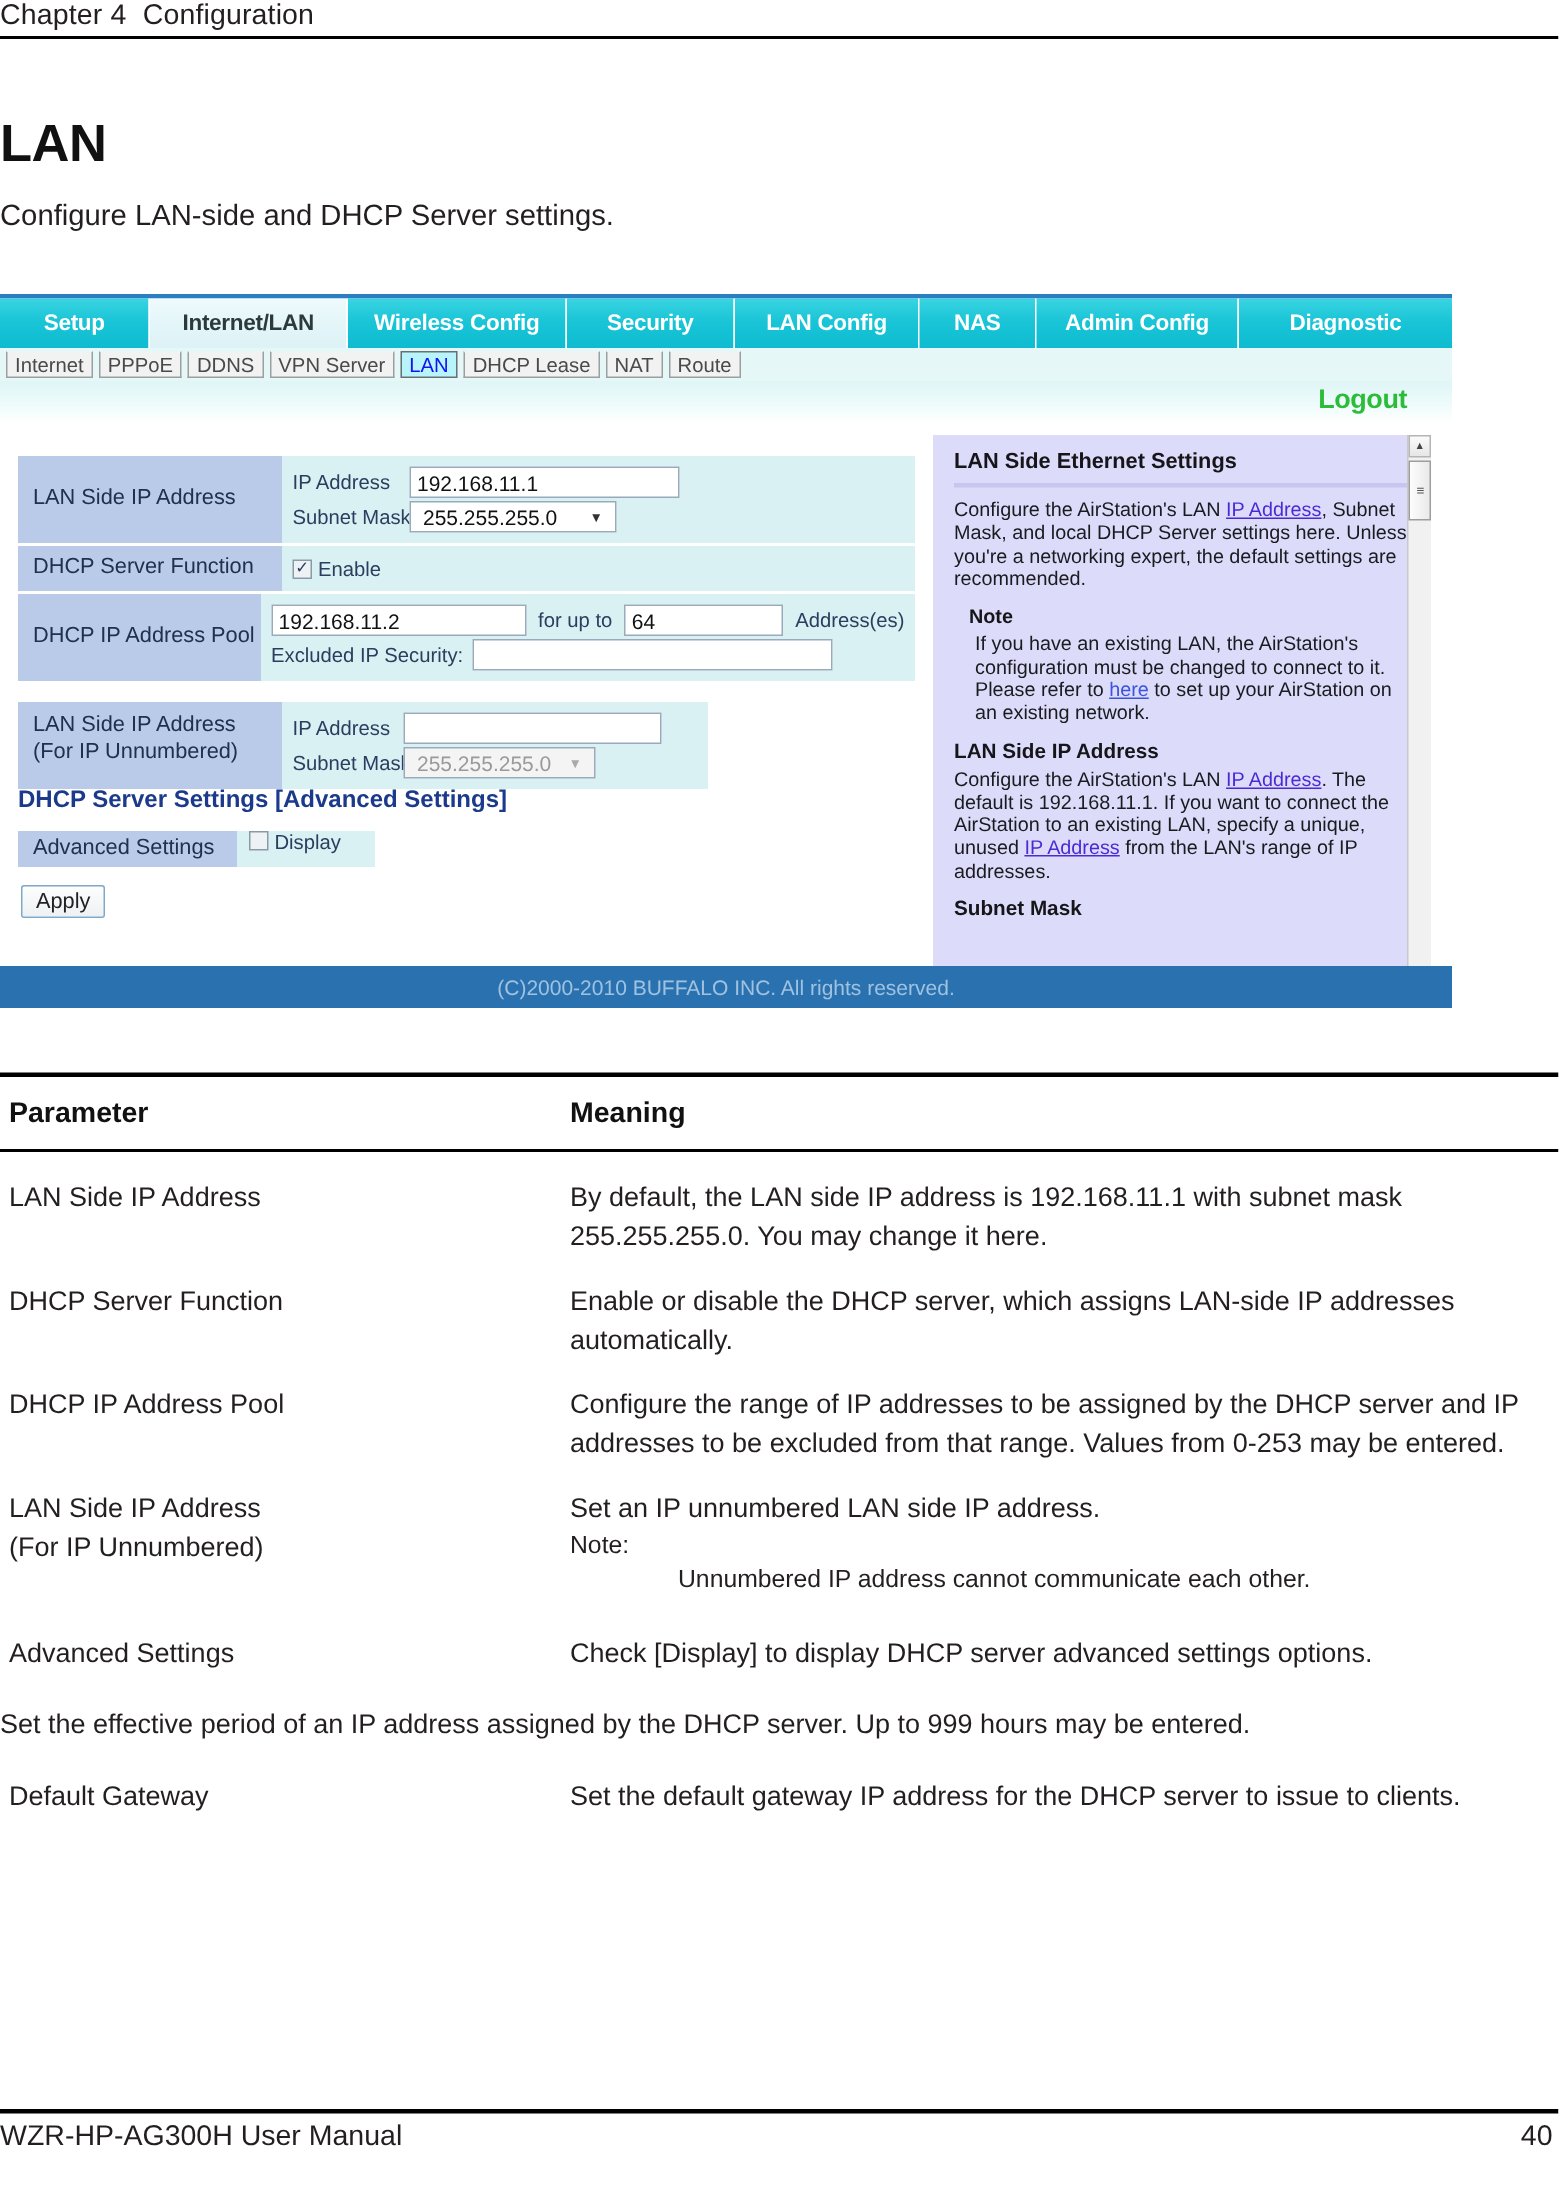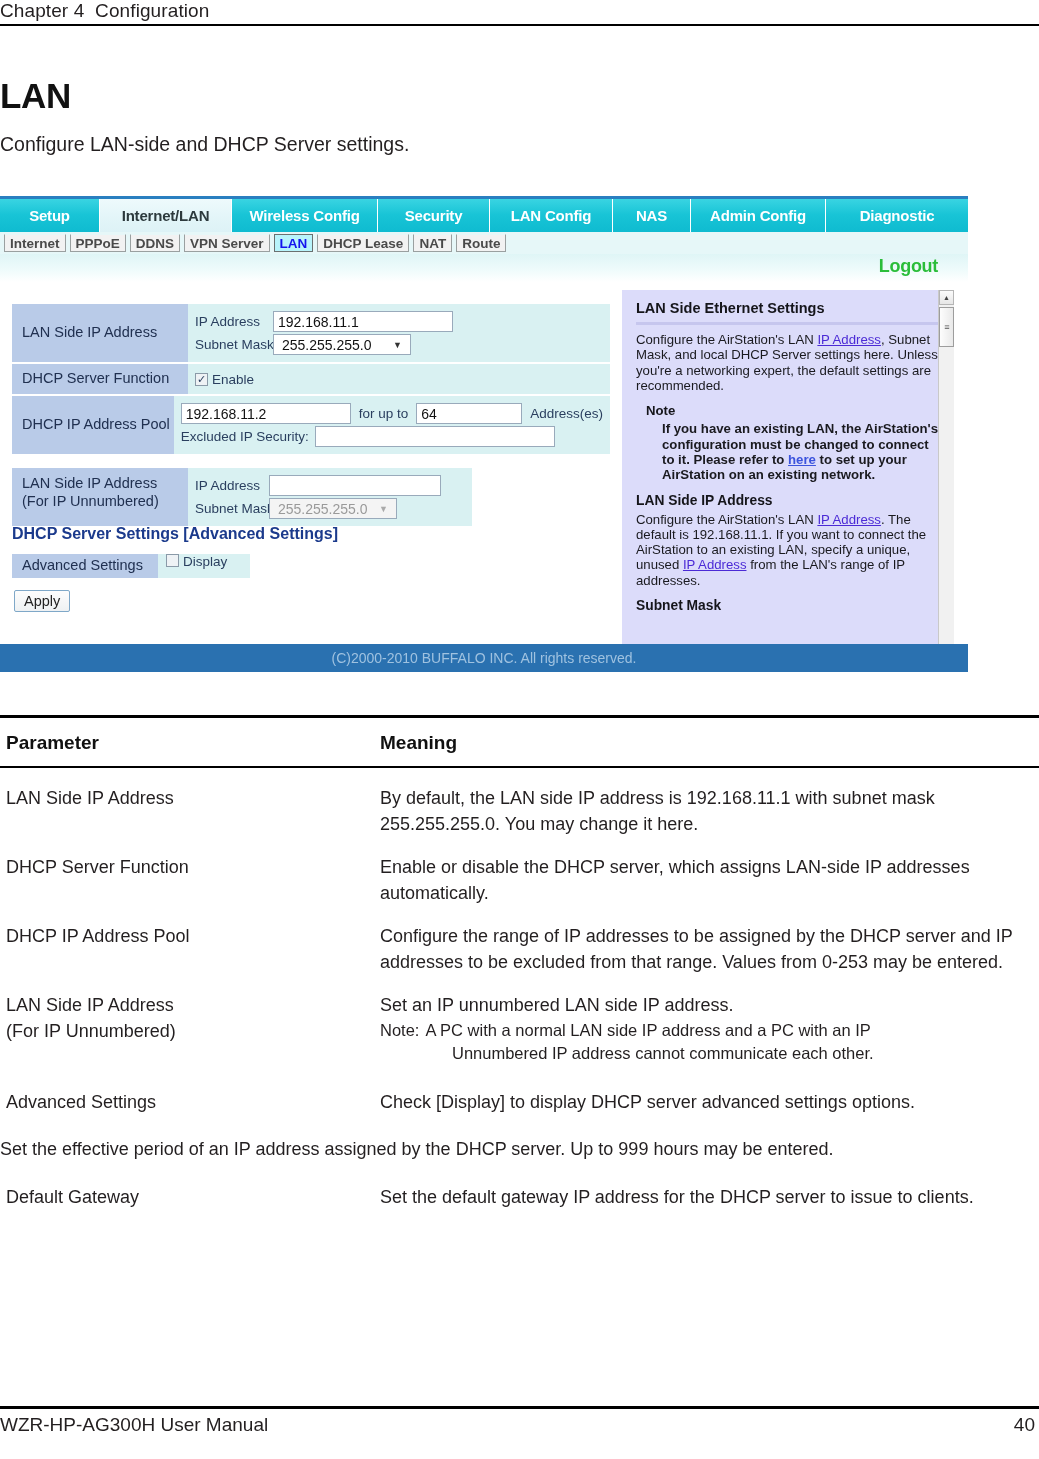--- a/index.html
+++ b/index.html
@@ -70,21 +70,21 @@
 
   
   .subbar {
     position:absolute; left:0; top:36px; width:968px; height:22px;
     background:#e6f7f8;
     display:flex; align-items:center;
   }
   .subtab {
     height:18px; margin-left:4px;
     display:flex; align-items:center; padding:0 5px;
-    font-size:13.5px; font-weight:bold; color:#4a4a4a;
+    font-size:13.5px; font-weight:normal; color:#4a4a4a;
     background:#f2f2f2;
     border:1px solid #9aa0a0;
     border-top:1px solid #e6f7f8;
     box-sizing:border-box;
     white-space:nowrap;
   }
   .subtab.active { background:#b8f4fb; color:#1414ee; border-color:#6a7070; }
 
   .logoutband {
     position:absolute; left:0; top:58px; width:968px; height:28px;
@@ -183,21 +183,21 @@
   }
   .help .hr {
     height:3px; background:#c6c6ee; margin:2px 0 7px 0;
   }
   .help p {
     margin:0 0 10px 0; font-size:13.2px; line-height:1.16; color:#1a1a1f;
   }
   .help .note-h {
     margin:0 0 3px 10px; font-size:13.2px; font-weight:bold; color:#15151a;
   }
-  .help .note-p { margin:0 0 10px 26px;font-weight:bold; }
+  .help .note-p { margin:0 0 10px 14px; }
   .help h4 { margin:0 0 4px 0; font-size:13.8px; font-weight:bold; color:#15151a; }
   .lnk { color:#4b2ad6; text-decoration:underline; }
   .lnk2 { color:#3b53dd; text-decoration:underline; }
 
   .sbar {
     position:absolute; right:0; top:0; width:15px; height:382px;
     background:#f1f1f1; border-left:1px solid #c9c9c9;
   }
   .sbtn {
     position:absolute; left:0; width:15px; height:15px;
@@ -422,21 +422,20 @@
 
   <div class="trow">
     <div class="tcell-p">
       <div>LAN Side IP Address</div>
       <div>(For IP Unnumbered)</div>
     </div>
     <div class="tcell-m">
       <div>Set an IP unnumbered LAN side IP address.</div>
       <div class="note-line" style="font-size:16.5px">
         <span class="note-lbl">Note:</span>
-        <span>A PC with a normal LAN side IP address and a PC with an IP</span>
       </div>
       <div class="note-ind" style="font-size:16.5px">Unnumbered IP address cannot communicate each other.</div>
     </div>
   </div>
 
   <div class="trow" style="padding-top:24px">
     <div class="tcell-p">Advanced Settings</div>
     <div class="tcell-m">Check [Display] to display DHCP server advanced settings options.</div>
   </div>
 

